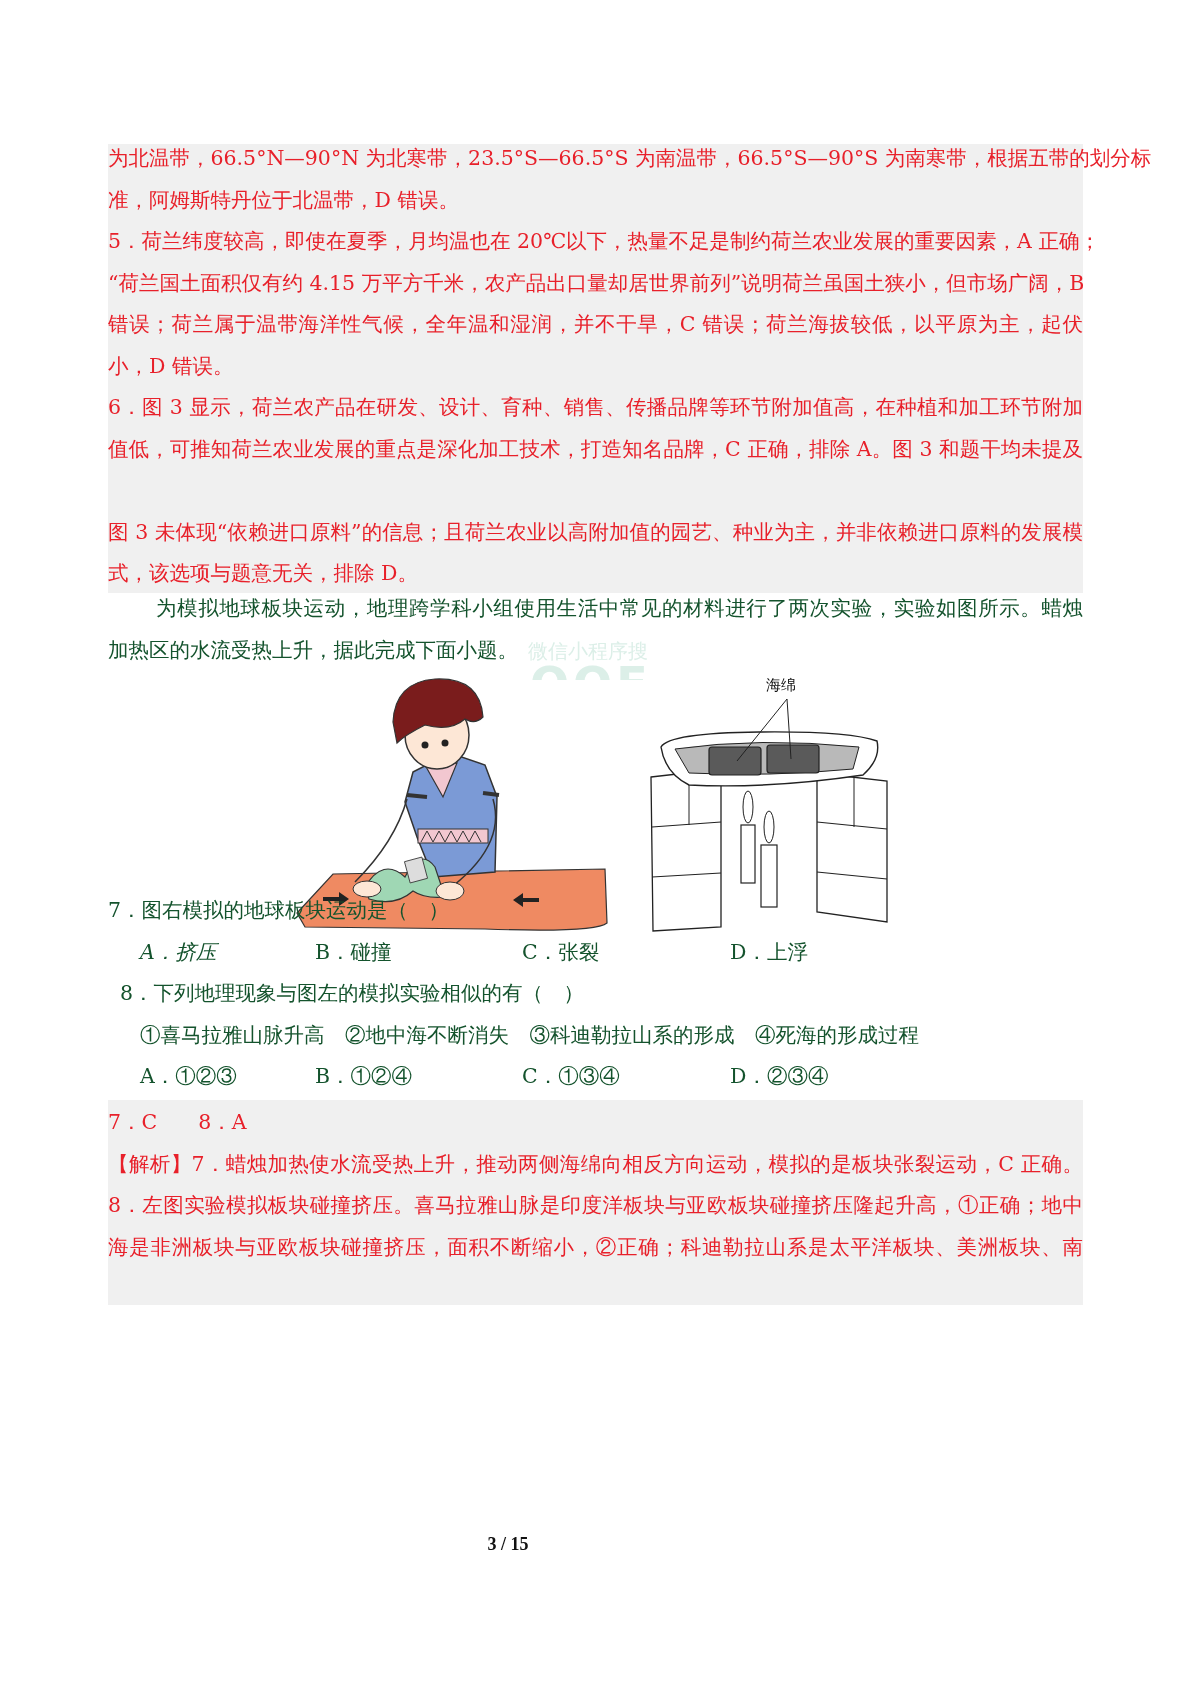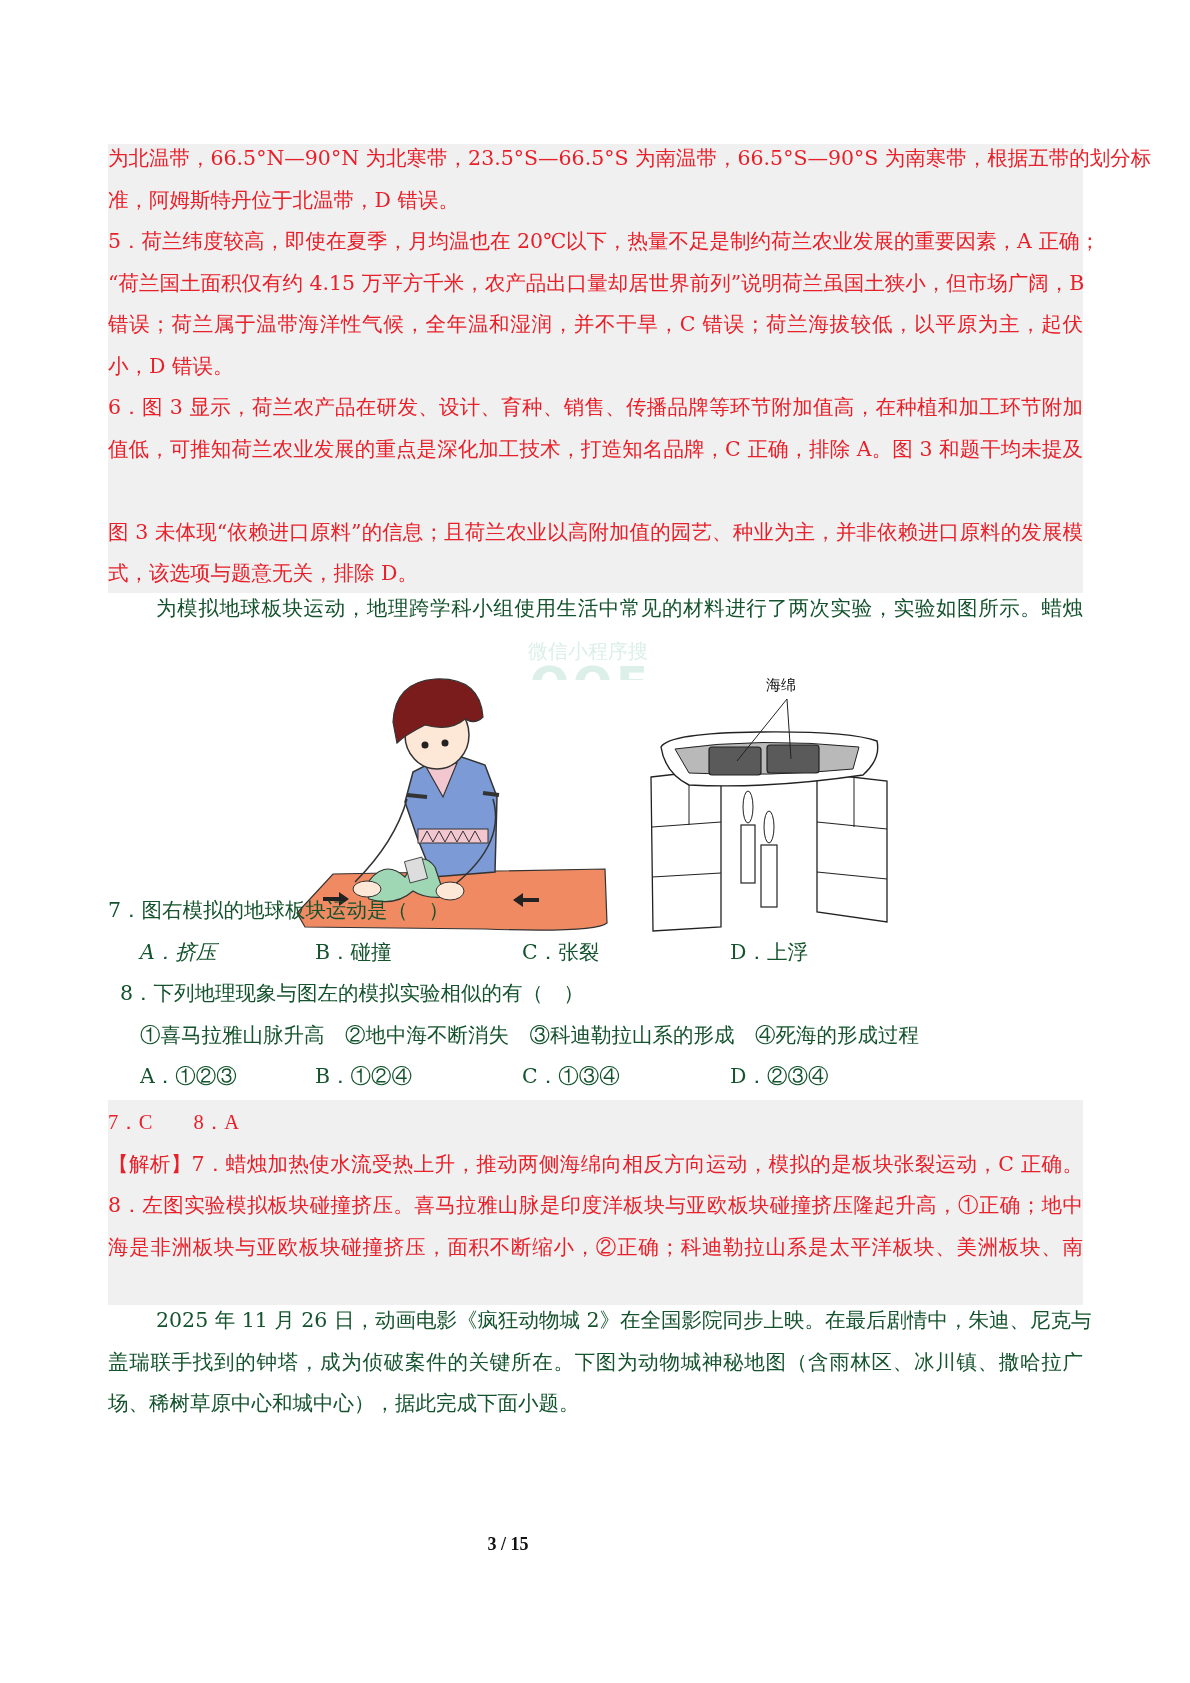--- a/index.html
+++ b/index.html
@@ -33,20 +33,21 @@
     <div class="line red justify" style="top:166px;">错误；荷兰属于温带海洋性气候，全年温和湿润，并不干旱，C 错误；荷兰海拔较低，以平原为主，起伏</div>
     <div class="line red" style="top:208px;">小，D 错误。</div>
     <div class="line red justify" style="top:249px;">6．图 3 显示，荷兰农产品在研发、设计、育种、销售、传播品牌等环节附加值高，在种植和加工环节附加</div>
     <div class="line red justify" style="top:291px;">值低，可推知荷兰农业发展的重点是深化加工技术，打造知名品牌，C 正确，排除 A。图 3 和题干均未提及</div>
     <div class="line red justify" style="top:374px;">图 3 未体现“依赖进口原料”的信息；且荷兰农业以高附加值的园艺、种业为主，并非依赖进口原料的发展模</div>
     <div class="line red" style="top:415px;">式，该选项与题意无关，排除 D。</div>
   </div>
 
   <div class="block" style="top:594px; height:90px;">
     <div class="line black indent" style="top:0px; width:927px; text-align:justify; text-align-last:justify;">为模拟地球板块运动，地理跨学科小组使用生活中常见的材料进行了两次实验，实验如图所示。蜡烛</div>
+    <div class="line black" style="top:42px;">加热区的水流受热上升，据此完成下面小题。</div>
   </div>
 
   <div class="watermark" style="left:528px; top:638px; font-size:20px;">
     <span>微信小程序搜</span>
   </div>
   <div class="watermark" style="left:530px; top:654px; font-size:46px; font-weight:bold; letter-spacing:4px; height:26px; overflow:hidden; line-height:60px;">
     <span>QQF</span>
   </div>
 
   <div class="figure" style="left:285px; top:677px; width:326px; height:270px;">
@@ -127,27 +128,22 @@
   <div class="block" style="top:979px; height:120px;">
     <div class="line black" style="top:0px;margin-left:12px;">8．下列地理现象与图左的模拟实验相似的有（　）</div>
     <div class="line black" style="top:42px; left:32px;">①喜马拉雅山脉升高　②地中海不断消失　③科迪勒拉山系的形成　④死海的形成过程</div>
     <div class="opt black" style="top:83px; left:32px;">A．①②③</div>
     <div class="opt black" style="top:83px; left:207px;">B．①②④</div>
     <div class="opt black" style="top:83px; left:414px;">C．①③④</div>
     <div class="opt black" style="top:83px; left:622px;">D．②③④</div>
   </div>
 
   <div class="block shade" style="top:1100px; height:205px;">
-    <div class="line red" style="top:8px; white-space:pre;font-family:Liberation Serif, serif;">7．C　　8．A</div>
+    <div class="line red" style="top:8px; white-space:pre;">7．C　　8．A</div>
     <div class="line red justify" style="top:50px;">【解析】7．蜡烛加热使水流受热上升，推动两侧海绵向相反方向运动，模拟的是板块张裂运动，C 正确。</div>
     <div class="line red justify" style="top:91px;">8．左图实验模拟板块碰撞挤压。喜马拉雅山脉是印度洋板块与亚欧板块碰撞挤压隆起升高，①正确；地中</div>
     <div class="line red justify" style="top:133px;">海是非洲板块与亚欧板块碰撞挤压，面积不断缩小，②正确；科迪勒拉山系是太平洋板块、美洲板块、南</div>
   </div>
 
-  <div class="block" style="top:1306px; height:130px;">
-    <div class="line black indent" style="top:0px; width:927px; text-align:justify; text-align-last:justify;">2025 年 11 月 26 日，动画电影《疯狂动物城 2》在全国影院同步上映。在最后剧情中，朱迪、尼克与</div>
-    <div class="line black justify" style="top:42px;">盖瑞联手找到的钟塔，成为侦破案件的关键所在。下图为动物城神秘地图（含雨林区、冰川镇、撒哈拉广</div>
-    <div class="line black" style="top:83px;">场、稀树草原中心和城中心），据此完成下面小题。</div>
-  </div>
 
   <div class="pagenum">3 / 15</div>
 
 </div>
 
 </body></html>

